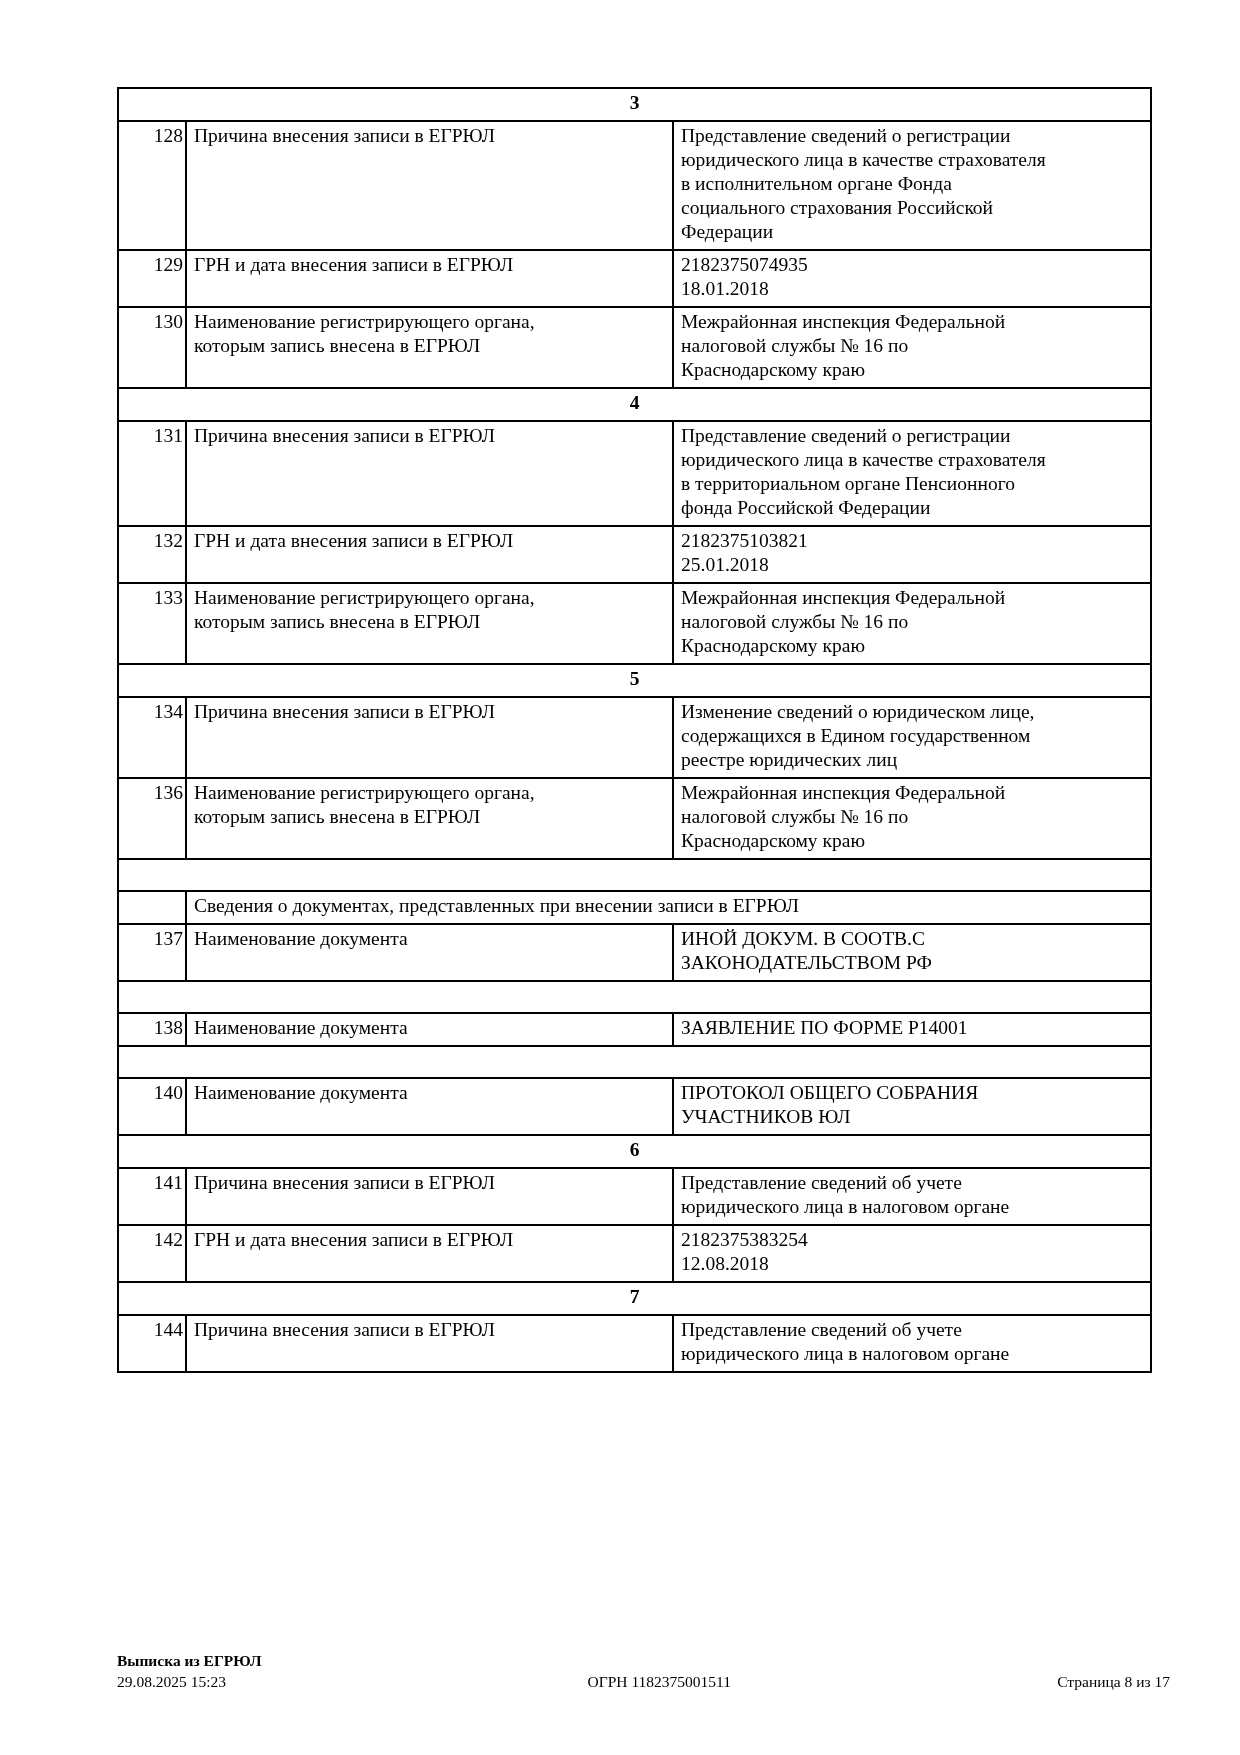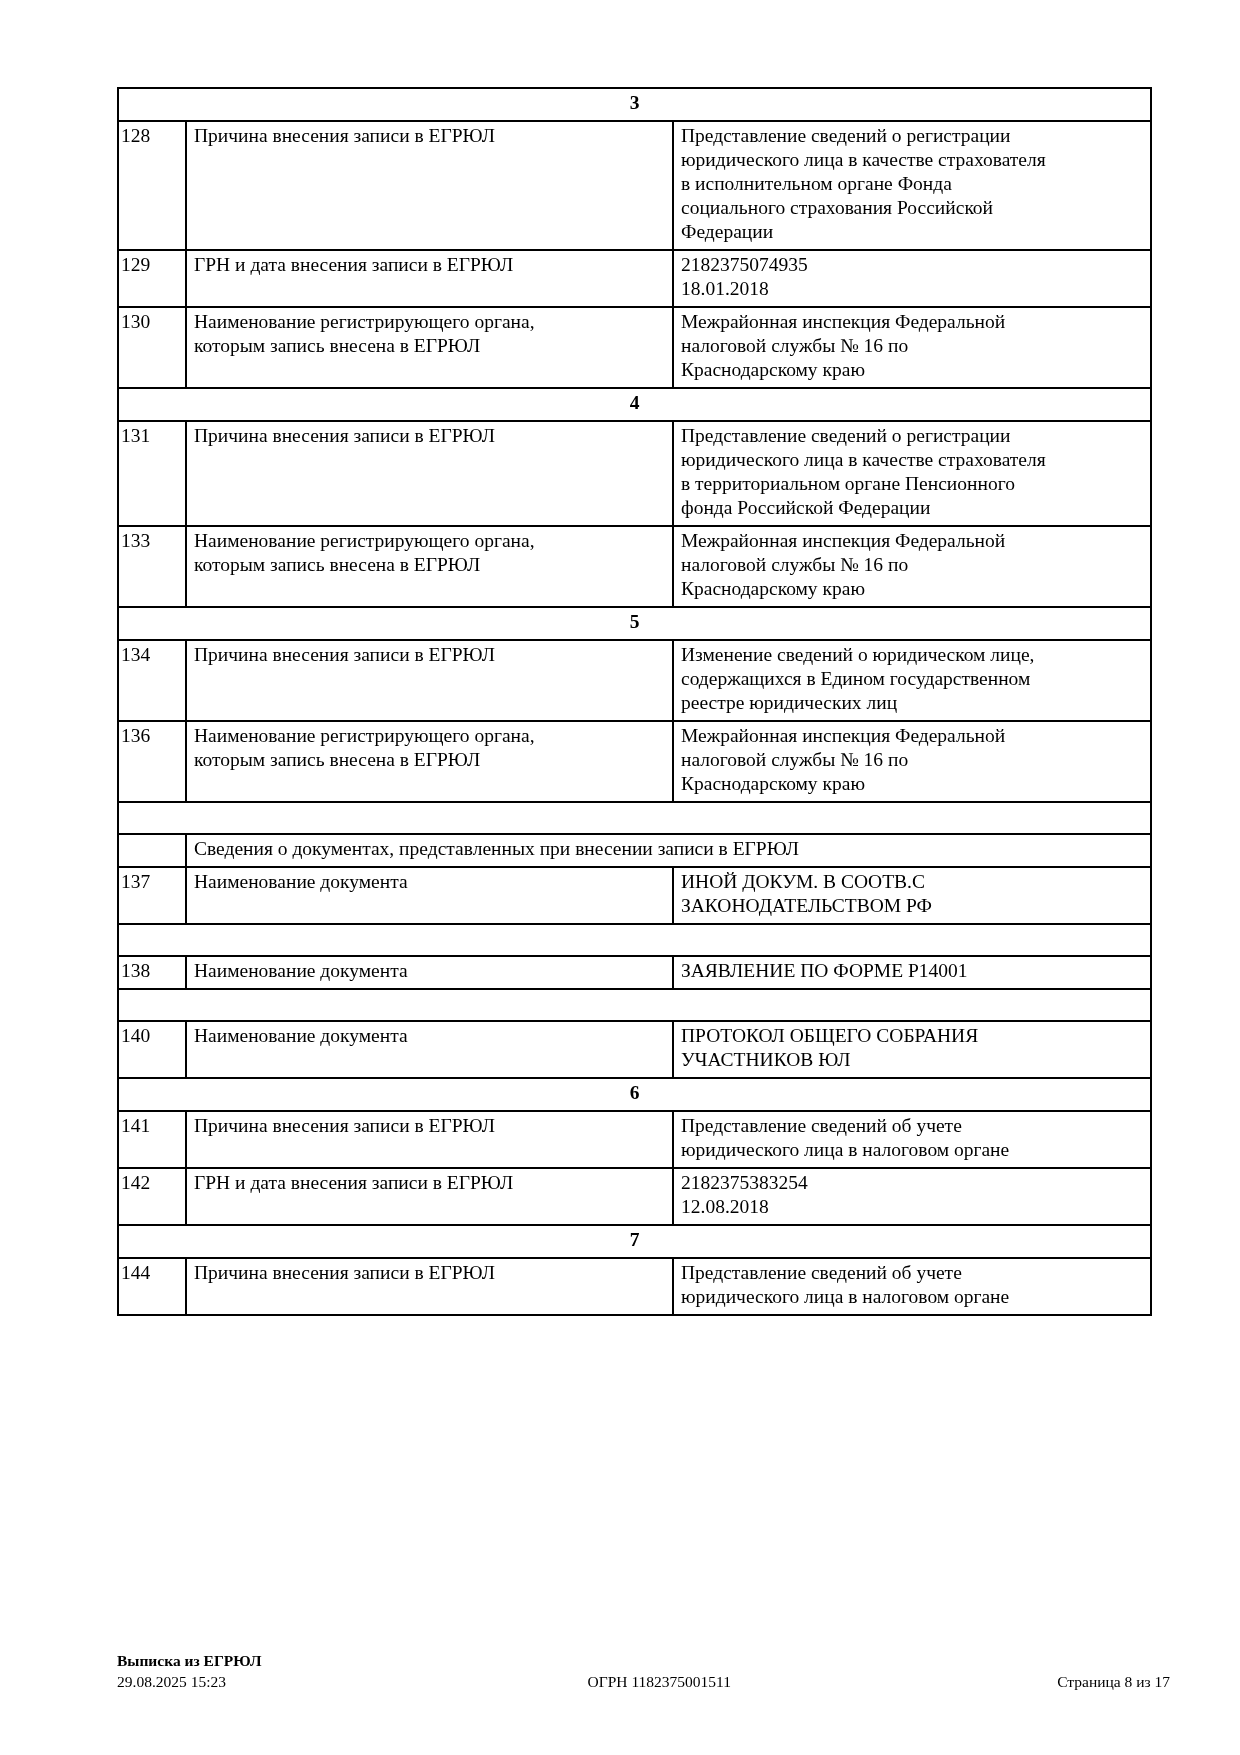--- a/index.html
+++ b/index.html
@@ -28,23 +28,23 @@
     vertical-align: top;
     font-size: 19.5px;
     line-height: 24px;
     padding: 2px 7px 5px 7px;
     overflow: hidden;
   }
   col.c-num  { width: 68px;  }
   col.c-name { width: 487px; }
   col.c-val  { width: 478px; }
   td.num {
-    text-align: left;
+    text-align: right;
     padding-left: 2px;
-    padding-right: 18px;
+    padding-right: 2px;
     margin-top: 8px;
   }
   td.fname, td.fval, td.subh {
     white-space: pre-line;
   }
   td.secc {
     text-align: center;
     font-weight: bold;
     height: 26px;
     padding-top: 2px;
@@ -117,20 +117,26 @@
 
     <tr>
       <td class="num">131</td>
       <td class="fname">Причина внесения записи в ЕГРЮЛ</td>
       <td class="fval">Представление сведений о регистрации
 юридического лица в качестве страхователя
 в территориальном органе Пенсионного
 фонда Российской Федерации</td>
     </tr>
 
+    <tr>
+      <td class="num">132</td>
+      <td class="fname">ГРН и дата внесения записи в ЕГРЮЛ</td>
+      <td class="fval">2182375103821
+25.01.2018</td>
+    </tr>
 
     <tr>
       <td class="num">133</td>
       <td class="fname">Наименование регистрирующего органа,
 которым запись внесена в ЕГРЮЛ</td>
       <td class="fval">Межрайонная инспекция Федеральной
 налоговой службы № 16 по
 Краснодарскому краю</td>
     </tr>
 

